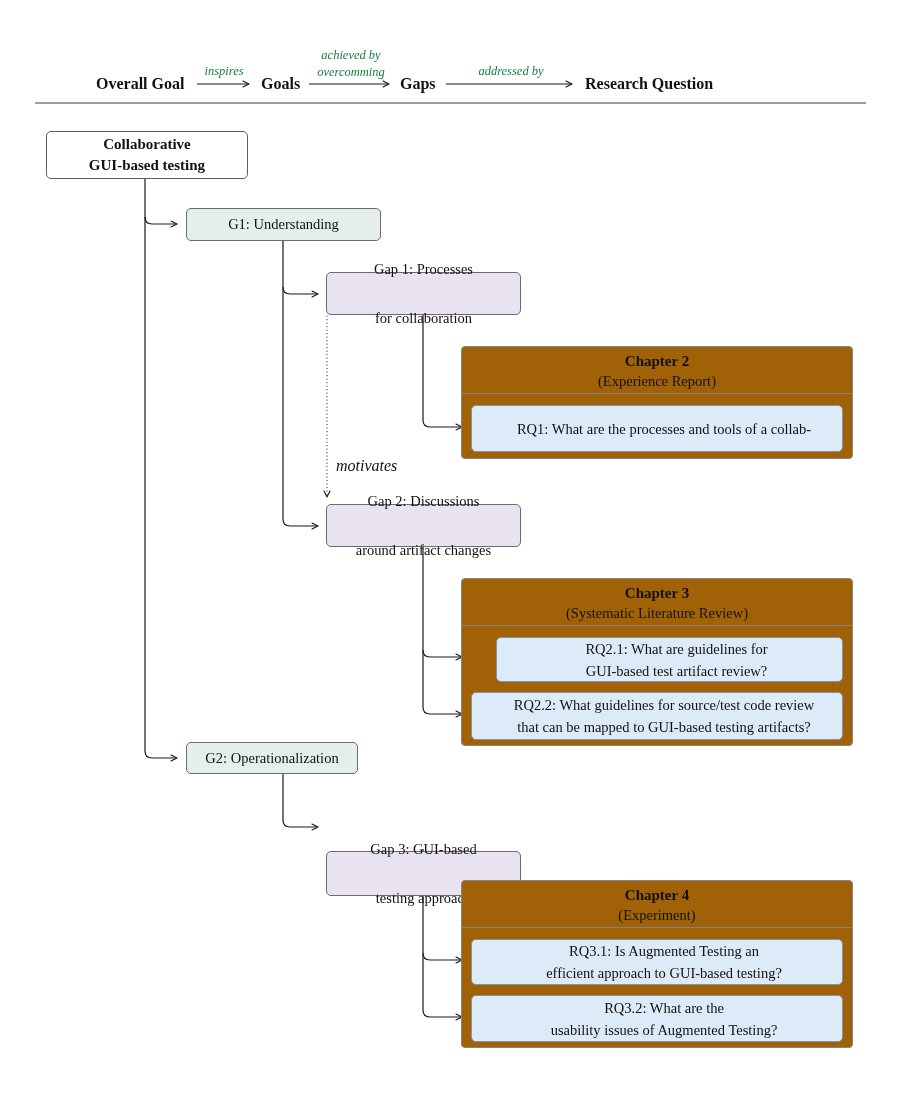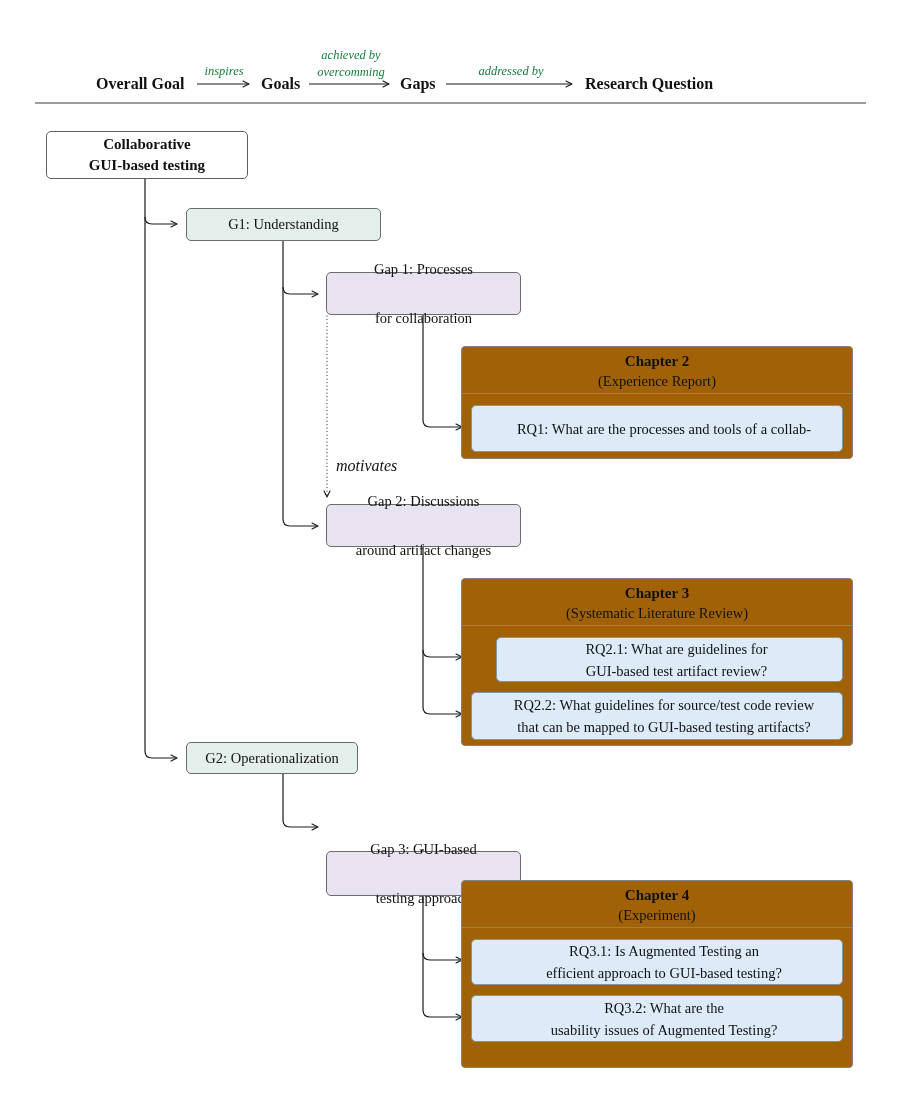--- a/index.html
+++ b/index.html
@@ -202,21 +202,21 @@
     <div class="rq-box" style="height:45px;margin-left:34px;">
       <span>RQ2.1: What are guidelines for</span>
       <span>GUI-based test artifact review?</span>
     </div>
     <div class="rq-box" style="height:48px; margin-top:10px;">
       <span>RQ2.2: What guidelines for source/test code review</span>
       <span>that can be mapped to GUI-based testing artifacts?</span>
     </div>
   </div>
 
-  <div class="box chapter-box" style="left:461px; top:880px; width:392px; height:188px;">
+  <div class="box chapter-box" style="left:461px; top:880px; width:392px; height:168px;">
     <div class="chapter-header">
       <div class="chapter-title">Chapter 4</div>
       <div class="chapter-subtitle">(Experiment)</div>
     </div>
     <div class="rq-box" style="height:46px;">
       <span>RQ3.1: Is Augmented Testing an</span>
       <span>efficient approach to GUI-based testing?</span>
     </div>
     <div class="rq-box" style="height:47px; margin-top:10px;">
       <span>RQ3.2: What are the</span>

